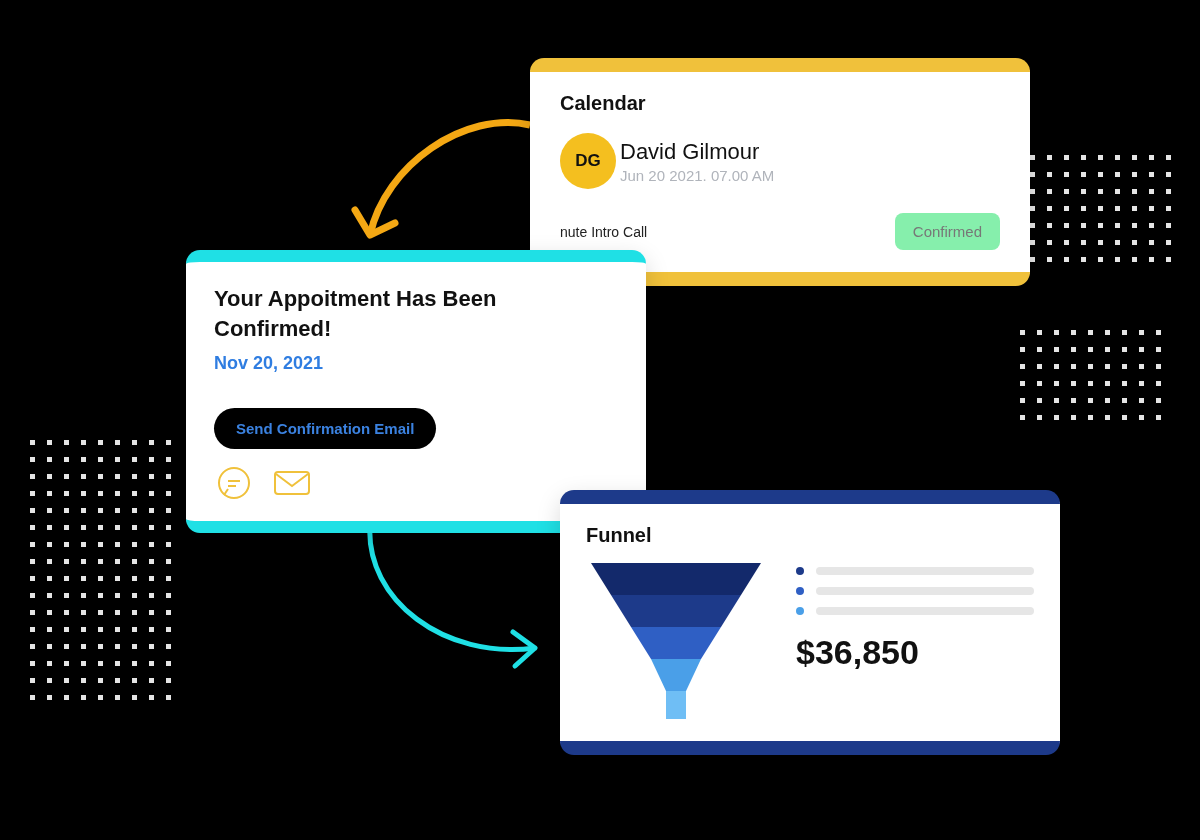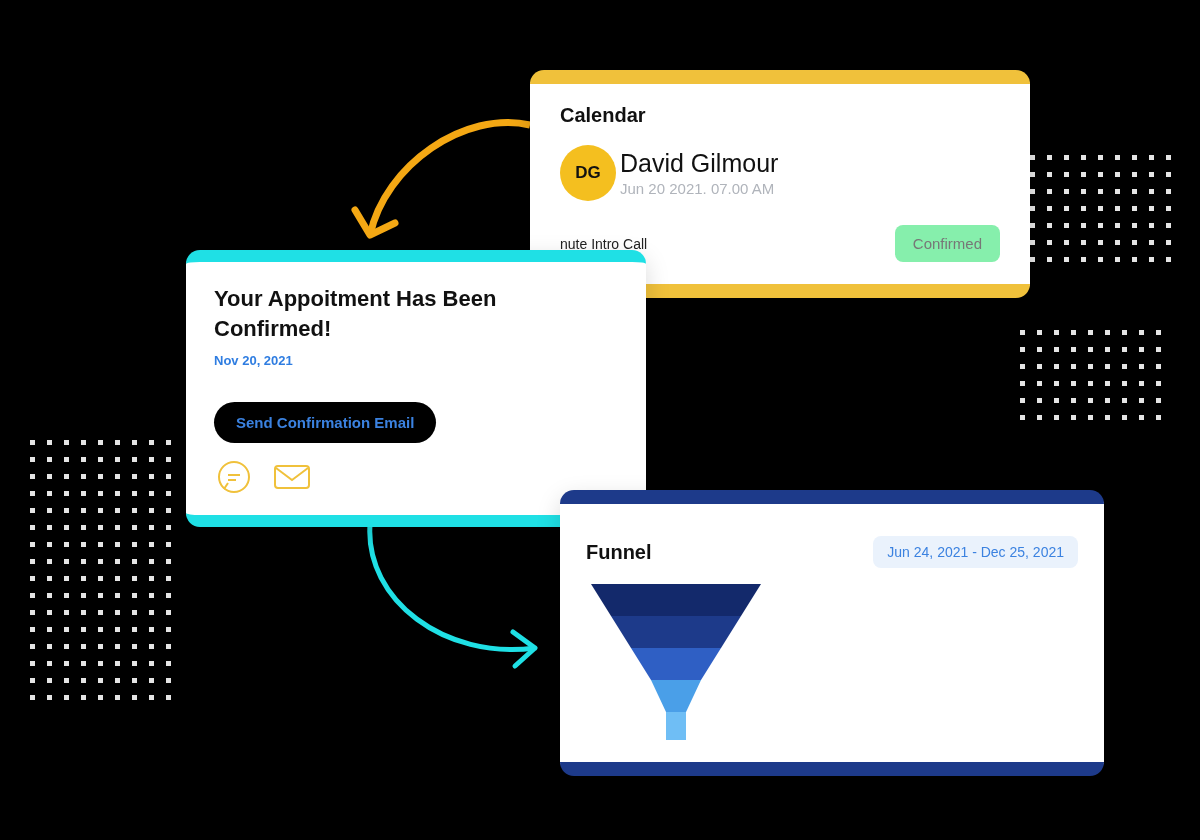--- a/index.html
+++ b/index.html
@@ -29,37 +29,37 @@
   .card {
     position: absolute;
     background: #fff;
     border-radius: 14px;
     box-shadow: 0 8px 24px rgba(0,0,0,0.15);
     overflow: hidden;
   }
 
   
   .calendar {
-    top: 70px;
+    top: 58px;
     left: 530px;
     width: 500px;
     border-top: 14px solid #f0c13b;
     border-bottom: 14px solid #f0c13b;
     padding: 20px 30px 22px 30px;
   }
   .calendar h3 { font-size: 20px; font-weight: 700; color: #111; margin-bottom: 18px; }
   .cal-row { display: flex; align-items: center; gap: 4px; }
   .avatar {
     width: 56px; height: 56px;
     border-radius: 50%;
     background: #f4bf1f;
     display: flex; align-items: center; justify-content: center;
     font-weight: 600; font-size: 17px; color: #111;
   }
-  .cal-name { font-size: 25px; font-weight: 500; color: #111; }
+  .cal-name { font-size: 22px; font-weight: 500; color: #111; }
   .cal-date { font-size: 15px; color: #b0b4bb; margin-top: 2px; }
   .cal-status-row { display: flex; align-items: center; justify-content: space-between; margin-top: 24px; }
   .cal-title { font-size: 14px; color: #222; }
   .status-pill {
     background: #86efac;
     color: #777;
     padding: 10px 18px;
     border-radius: 8px;
     font-size: 15px;
   }
@@ -72,21 +72,21 @@
     border-top: 12px solid #1fe0e5;
     border-bottom: 12px solid #1fe0e5;
     padding: 22px 28px 18px 28px;
   }
   .appointment h2 {
     font-size: 22px;
     font-weight: 700;
     color: #111;
     line-height: 1.35;
   }
-  .appt-date { color: #2f7de1; font-size: 13px; font-weight: 600; margin-top: 10px; }
+  .appt-date { color: #2f7de1; font-size: 18px; font-weight: 600; margin-top: 10px; }
   .send-btn {
     display: inline-block;
     margin-top: 34px;
     background: #000000;
     color: #3b82e0;
     padding: 12px 22px;
     border-radius: 22px;
     font-size: 15px;
     font-weight: 600;
     border: none;
@@ -96,24 +96,24 @@
   .icon-circle {
     width: 40px; height: 40px;
     display: flex; align-items: center; justify-content: center;
   }
   .icon-circle svg { stroke: #f0c13b; fill: none; stroke-width: 2; }
 
   
   .funnel {
     top: 490px;
     left: 560px;
-    width: 544px;
+    width: 500px;
     border-top: 14px solid #1d3a8a;
     border-bottom: 14px solid #1d3a8a;
-    padding: 32px 26px 18px 26px;
+    padding: 20px 26px 18px 26px;
   }
   .funnel-head { display: flex; justify-content: space-between; align-items: center; }
   .funnel h3 { font-size: 20px; font-weight: 700; color: #111; }
   .date-range {
     background: #eaf2fc;
     color: #3b82e0;
     font-size: 14px;
     font-weight: 500;
     padding: 8px 14px;
     border-radius: 8px;
@@ -448,24 +448,38 @@
         <rect x="3" y="7" width="34" height="22" rx="3"></rect>
         <path d="M 4 9 L 20 21 L 36 9"></path>
       </svg>
     </span>
   </div>
 </div>
 
 <div class="card funnel">
   <div class="funnel-head">
     <h3>Funnel</h3>
-    <div class="date-range">Jun 24, 2021 -  Dec 25, 2021</div>
   </div>
   <div class="funnel-body">
     <svg class="funnel-svg" viewBox="0 0 180 160">
       <polygon points="5,0 175,0 155,32 25,32" fill="#13296b"></polygon>
       <polygon points="25,32 155,32 135,64 45,64" fill="#1d3a8a"></polygon>
       <polygon points="45,64 135,64 115,96 65,96" fill="#2f5fc4"></polygon>
       <polygon points="65,96 115,96 100,128 80,128" fill="#4a9fe8"></polygon>
       <rect x="80" y="128" width="20" height="28" fill="#6fbef5"></rect>
     </svg>
+    <div class="funnel-right">
+      <div class="legend-row">
+        <span class="legend-dot" style="background:#1d3a8a"></span>
+        <span class="legend-bar"></span>
+      </div>
+      <div class="legend-row">
+        <span class="legend-dot" style="background:#2f5fc4"></span>
+        <span class="legend-bar"></span>
+      </div>
+      <div class="legend-row">
+        <span class="legend-dot" style="background:#4a9fe8"></span>
+        <span class="legend-bar"></span>
+      </div>
+      <div class="funnel-amount">$36,850</div>
+    </div>
   </div>
 </div>
 
 </body></html>

